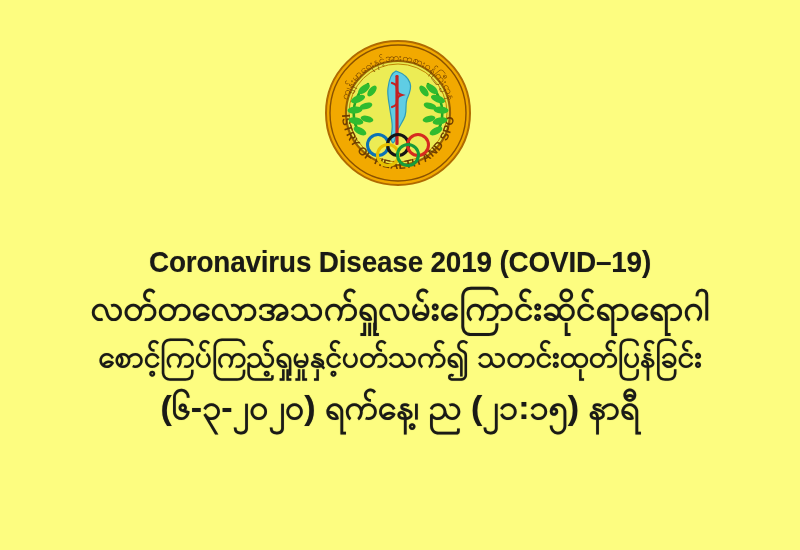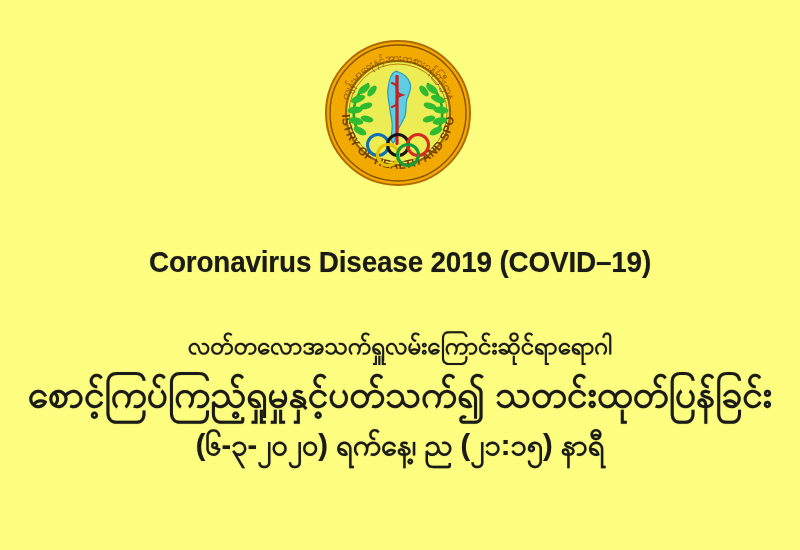--- a/index.html
+++ b/index.html
@@ -57,23 +57,23 @@
     font-size: 30px;
     letter-spacing: -0.2px;
     line-height: 42px;
     transform: scaleX(0.93);
   }
   .line-my {
     font-family: "Liberation Sans", "DejaVu Sans", sans-serif;
     font-size: 29px;
     line-height: 49px;
   }
-  #subtitle-my-1 { font-size: 24px; margin-top: 38px; }
-  #subtitle-my-2 { font-size: 37px; }
-  #datetime-my   { font-size: 29px; line-height: 52px; }
+  #subtitle-my-1 { font-size: 35px; }
+  #subtitle-my-2 { font-size: 30px; }
+  #datetime-my   { font-size: 34px; line-height: 52px; }
 </style>
 </head>
 <body>
 
 <div id="announcement-card">
 
   <div id="ministry-seal">
     <svg viewBox="0 0 152 158" xmlns="http://www.w3.org/2000/svg">
       <defs>
         <path id="arcTop" d="M 24,82 A 52,52 0 0 1 128,82" fill="none"></path>

